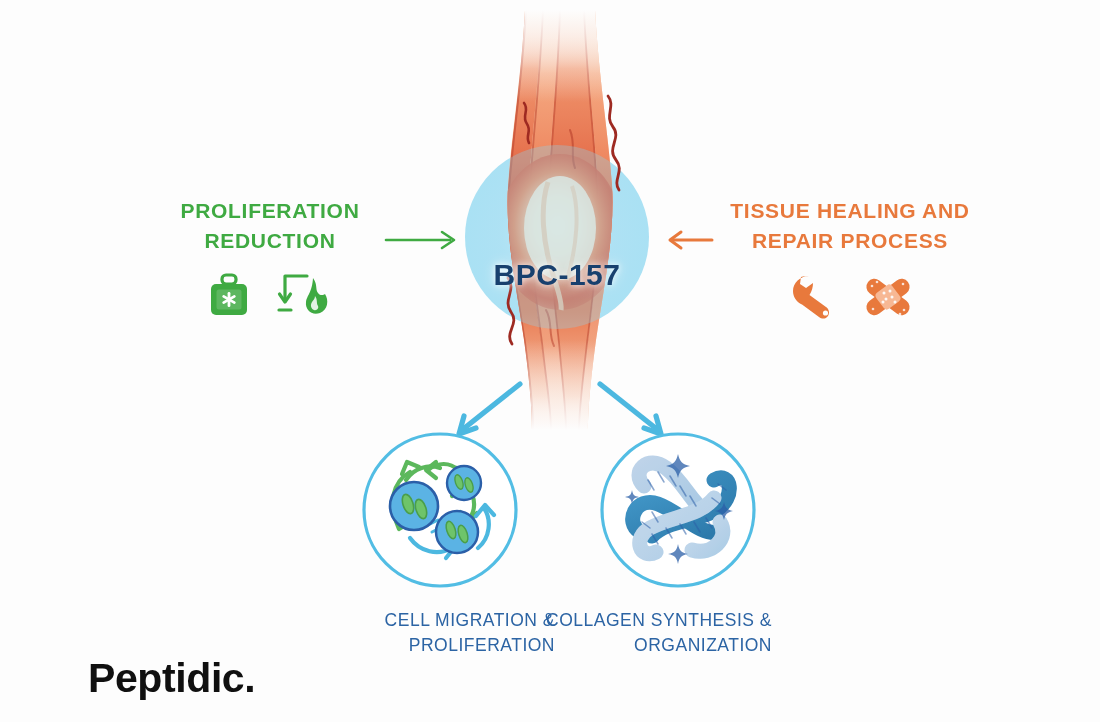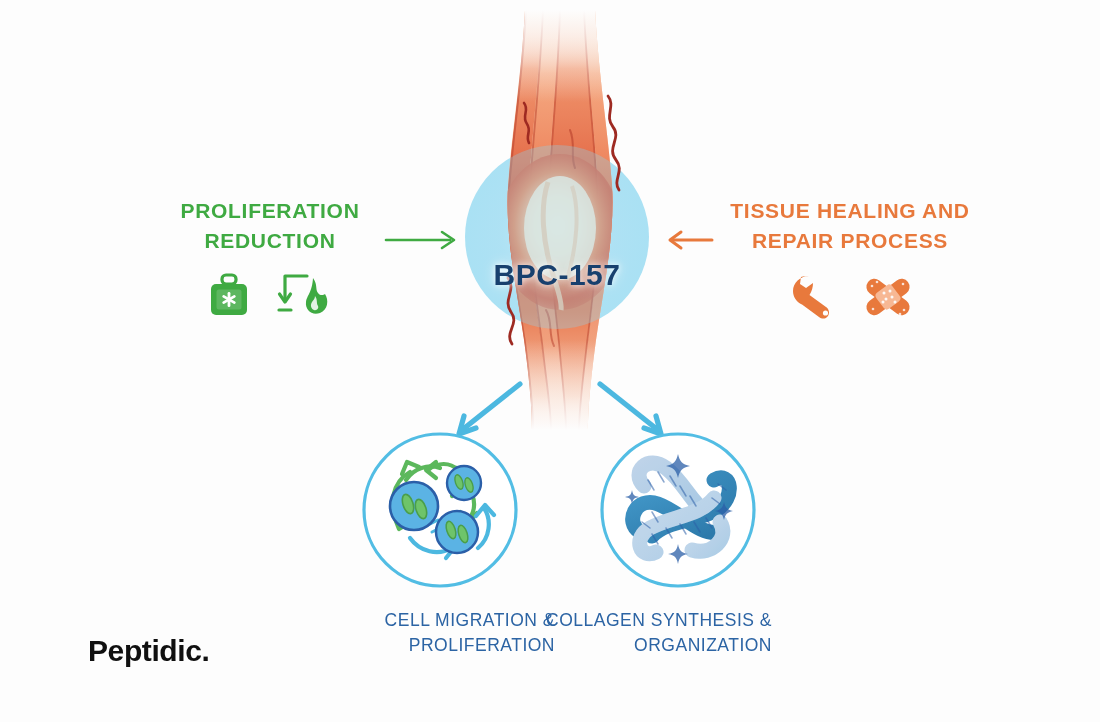--- a/index.html
+++ b/index.html
@@ -49,22 +49,22 @@
     letter-spacing:0.5px;
     line-height:1.45;
     color:#2c64a4;
     white-space:pre-line;
   }
   #cap-left{left:325px;top:608px;width:230px;}
   #cap-right{left:530px;top:608px;width:230px;margin-left:12px;}
 
   
   #watermark{
-    left:88px;top:634px;
-    font-size:30px;font-weight:bold;
+    left:88px;top:655px;
+    font-size:41px;font-weight:bold;
     letter-spacing:-0.4px;
     color:#101010;
   }
 </style>
 </head>
 <body>
 
 <div id="stage">
 
   <svg class="abs" style="left:420px;top:10px;width:280px;height:420px;" viewBox="0 0 280 420">

